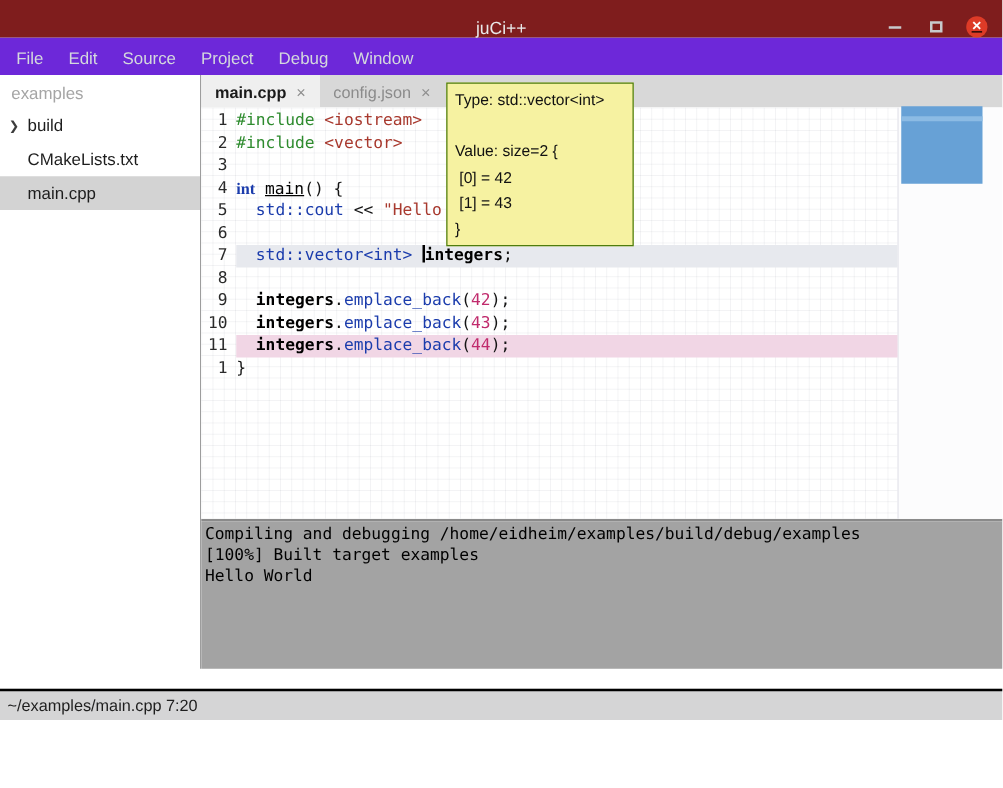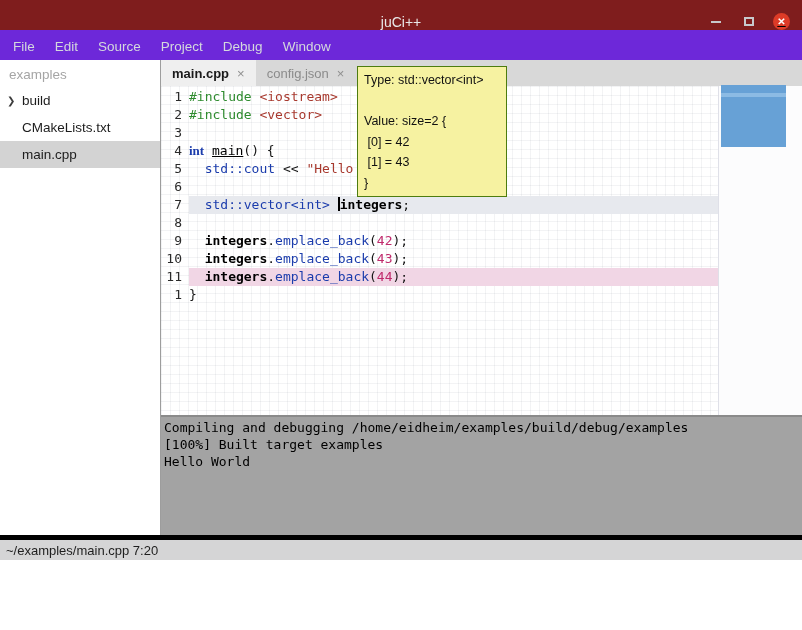--- a/index.html
+++ b/index.html
@@ -79,22 +79,22 @@
   .blue-box { position:absolute; left:560px; top:25px; width:65px; height:62px; background:#67a1d6; z-index:5; }
   .blue-stripe { margin-top:8px; height:4px; background:#8cbbe4; }
 
   .hsplit { height:2px; background:#8a8a8a; flex:none; }
 
   
   .output { height:118px; background:#a3a3a3; padding:2px 3px; overflow:hidden; flex:none; }
   .out-line { font-family:"DejaVu Sans Mono", monospace; font-size:13px; line-height:17px; color:#000; white-space:pre; }
 
   
-  .statusbar { height:25px; background:#d5d5d6; border-top:5px solid #000000; flex:none;
-    position:relative; display:flex; align-items:center; font-size:13px; color:#1e1e1e; }
+  .statusbar { height:25px; background:#d5d5d6; border-top:2px solid #000000; flex:none;
+    position:relative; display:flex; align-items:center; font-size:13px; color:#1e1e1e;margin-top:16px; }
   .status-left { padding-left:6px; }
   .status-center { position:absolute; left:265px; }
 </style>
 </head>
 <body>
 
 <div class="window">
 
   <div class="titlebar">
     <div class="title">juCi++</div>

